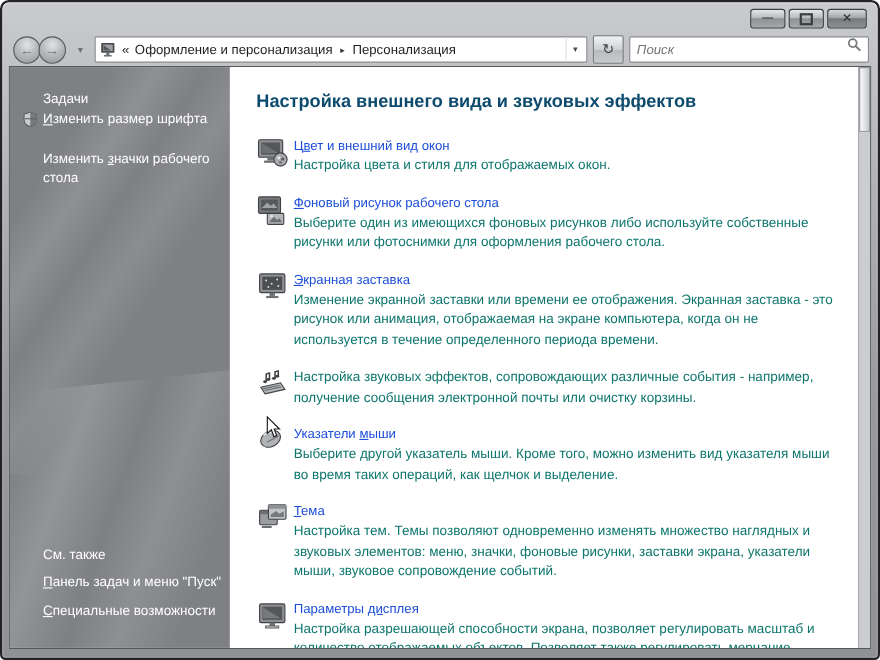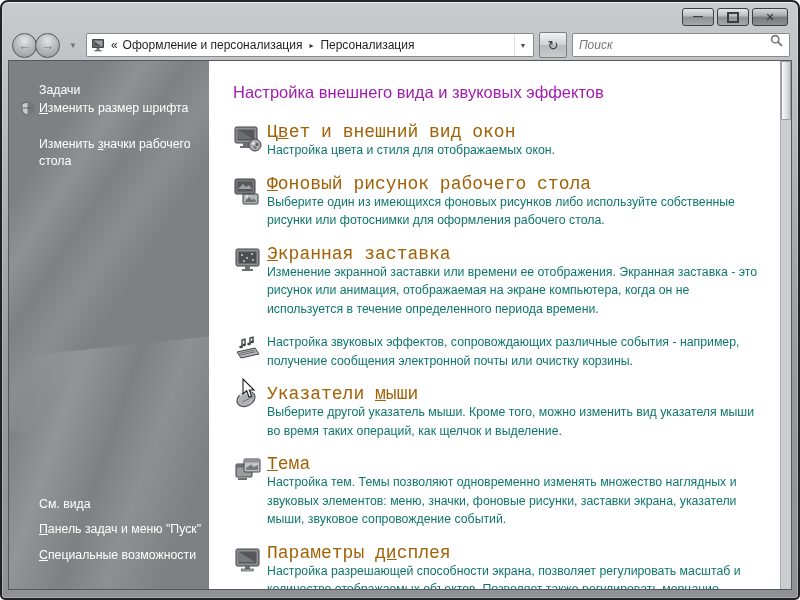--- a/index.html
+++ b/index.html
@@ -53,25 +53,25 @@
   .side-head{margin-bottom:3px;}
   .side-link{display:block;position:relative;line-height:17px;margin-bottom:19px;
     color:#fff;text-decoration:none;cursor:pointer;}
   .side-link .u{text-decoration:underline;}
   .shield{position:absolute;left:-19px;top:1px;width:15px;height:15px;}
   .side-bottom{position:absolute;z-index:2;left:30px;bottom:16px;font-size:12.3px;}
   .side-bottom .side-head{margin-bottom:10px;}
   .side-bottom .side-link{margin-bottom:9px;}
   
   .main{position:relative;flex:1;background:#fff;padding:22px 24px 0 24px;overflow:hidden;}
-  .main-heading{font-size:16.5px;font-weight:400;color:#a21caf;margin:0 0 21px 0;}
+  .main-heading{font-size:16.5px;font-weight:700;color:#0c4a6e;margin:0 0 21px 0;}
   .it{display:flex;margin-bottom:7px;}
   .it-icon{flex:0 0 30px;height:30px;margin:1px 4px 0 0;}
   .it-body{flex:1;max-width:516px;}
-  .it-title{font-size:18px;line-height:18px;color:#a16207;cursor:pointer;font-family:Liberation Mono, monospace;}
+  .it-title{font-size:12px;line-height:18px;color:#1d4ed8;cursor:pointer;}
   .it-title .u{text-decoration:underline;}
   .it-desc{font-size:12.3px;line-height:18.5px;color:#0f766e;margin-bottom:8px;}
   
   .scroll{position:absolute;top:0;right:0;bottom:0;width:10px;background:#cbcdd0;border-left:1px solid #a8aaad;}
   .scroll-thumb{position:absolute;top:0;left:0;right:0;height:57px;
     background:linear-gradient(90deg,#fbfbfc 0%,#d6d8da 70%,#c2c4c7 100%);border:1px solid #9a9c9f;border-radius:1px;}
   
   .cursor{position:absolute;left:242px;top:378px;z-index:50;pointer-events:none;}
 </style>
 </head>
@@ -137,21 +137,21 @@
           </svg>
           <span class="u">И</span><span>зменить размер шрифта</span>
         </a>
 
         <a class="side-link">
           <span>Изменить </span><span class="u">з</span><span>начки рабочего стола</span>
         </a>
       </div>
 
       <div class="side-bottom">
-        <div class="side-head">См. вида</div>
+        <div class="side-head">См. также</div>
         <a class="side-link">
           <span class="u">П</span><span>анель задач и меню "Пуск"</span>
         </a>
         <a class="side-link">
           <span class="u">С</span><span>пециальные возможности</span>
         </a>
       </div>
     </div>
 
     <div class="main">

